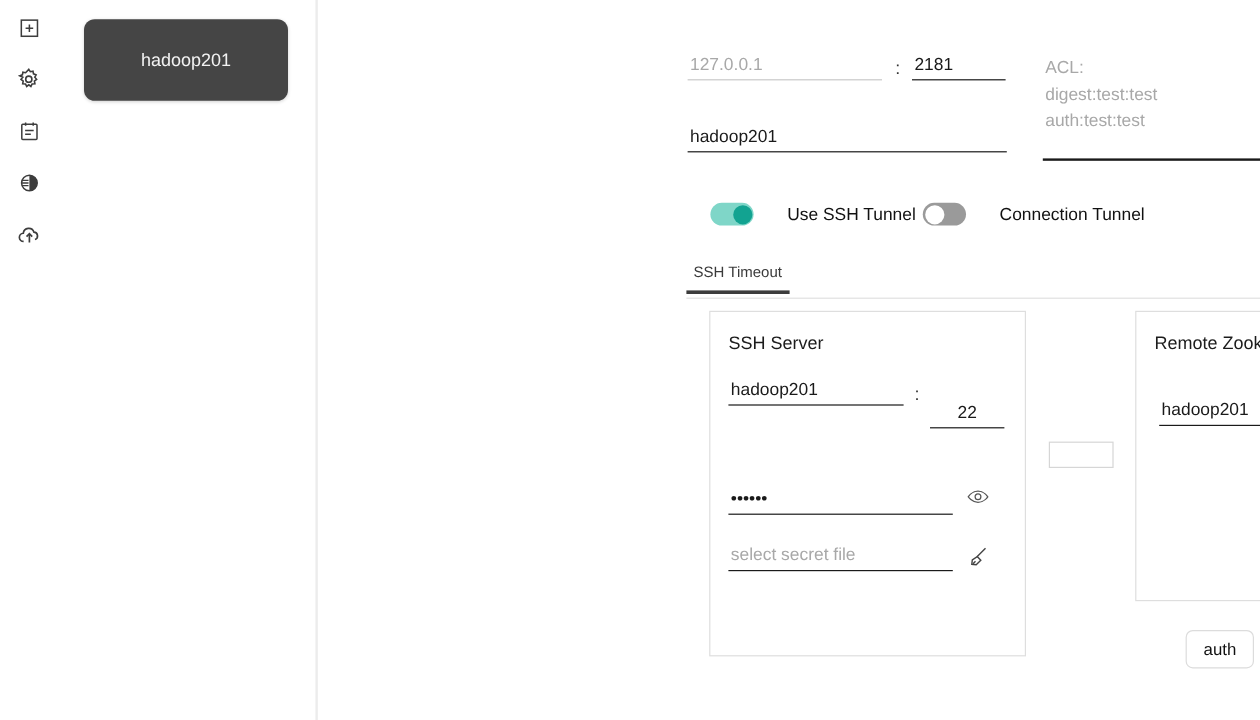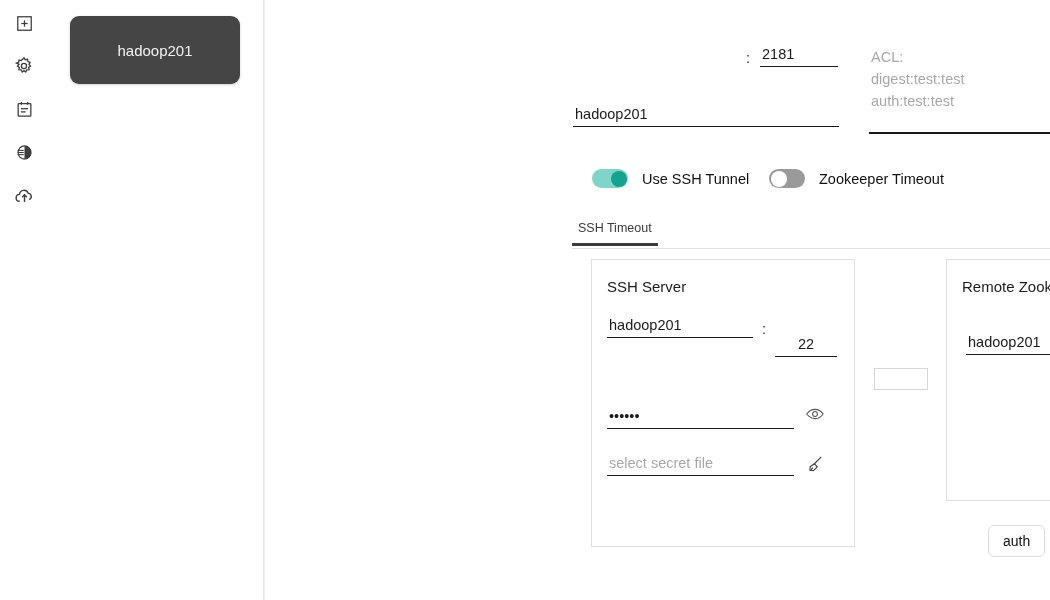--- a/index.html
+++ b/index.html
@@ -103,21 +103,21 @@
   
   #host-input   { position: absolute; left: 308px; top: 46px; width: 162px; }
   #host-colon   { left: 481px; top: 50px; }
   #port-input   { position: absolute; left: 495px; top: 46px; width: 78px; }
   #name-input   { position: absolute; left: 308px; top: 106px; width: 266px; }
   #acl-input    { position: absolute; left: 604px; top: 44px; width: 240px; height: 90px;
                   resize: none; line-height: 22px; padding-top: 2px; border-bottom-width: 2px; }
   #acl-input::placeholder { color: #a8a8a8; }
 
   
-  .toggle-group { position: absolute; display: flex; align-items: center; gap: 14px; cursor: pointer; }
+  .toggle-group { position: absolute; display: flex; align-items: center; gap: 28px; cursor: pointer; }
   #tg-ssh     { left: 327px; top: 169px; }
   #tg-timeout { left: 504px; top: 169px; }
   .switch {
     width: 36px; height: 19px; border-radius: 10px;
     position: relative; flex: 0 0 36px;
   }
   .switch.on  { background: #7fd6c8; }
   .switch.off { background: #9a9a9a; }
   .knob {
     position: absolute; top: 1.5px; width: 16px; height: 16px; border-radius: 50%;
@@ -242,41 +242,42 @@
   </div>
 
   <div id="session-column">
     <div id="session-card">
       <span>hadoop201</span>
     </div>
   </div>
 
   <div id="detail-pane">
 
+    <input id="host-input" class="uline faint" type="text" placeholder="127.0.0.1" value="" style="">
     <span class="colon" id="host-colon">:</span>
     <input id="port-input" class="uline" type="text" placeholder="2181" value="2181" style="">
 
     <input id="name-input" class="uline" type="text" placeholder="connection name" value="hadoop201" style="">
 
     <textarea id="acl-input" class="uline" placeholder="ACL:
 digest:test:test
 auth:test:test" style=""></textarea>
 
     <div class="toggle-group" id="tg-ssh">
       <div class="switch on">
         <div class="knob"></div>
       </div>
       <span class="toggle-label">Use SSH Tunnel</span>
     </div>
 
     <div class="toggle-group" id="tg-timeout">
       <div class="switch off">
         <div class="knob"></div>
       </div>
-      <span class="toggle-label">Zookeeper Timeout</span>
+      <span class="toggle-label">Connection Tunnel</span>
     </div>
 
     <div id="tabstrip">
       <span id="tab-ssh-tunnel">SSH Timeout</span>
     </div>
 
     <div class="panel" id="ssh-panel">
       <div class="panel-title">SSH Server</div>
 
       <input id="ssh-host" class="uline" type="text" placeholder="ssh host" value="hadoop201" style="">

